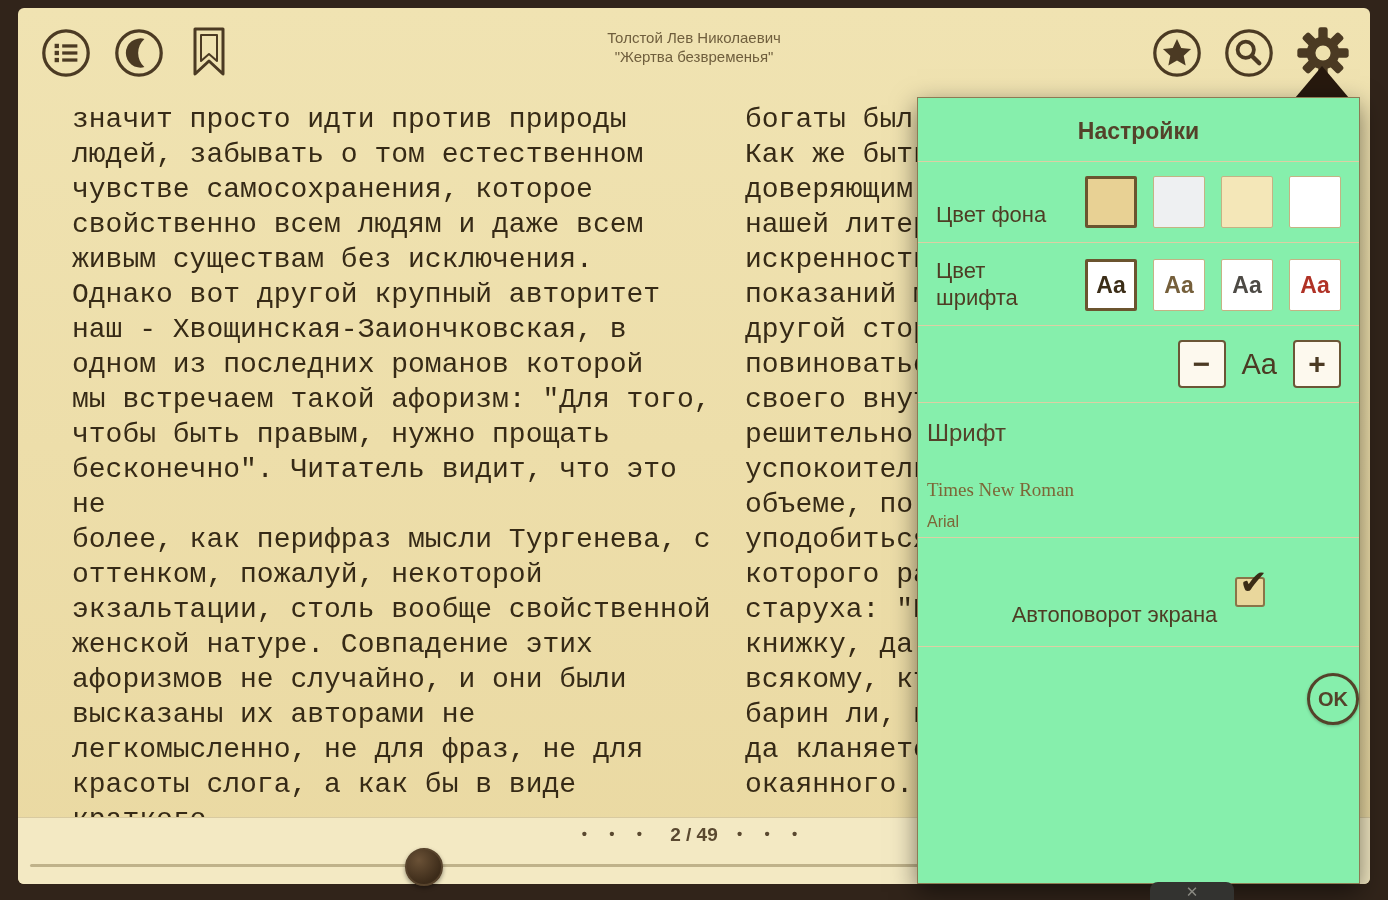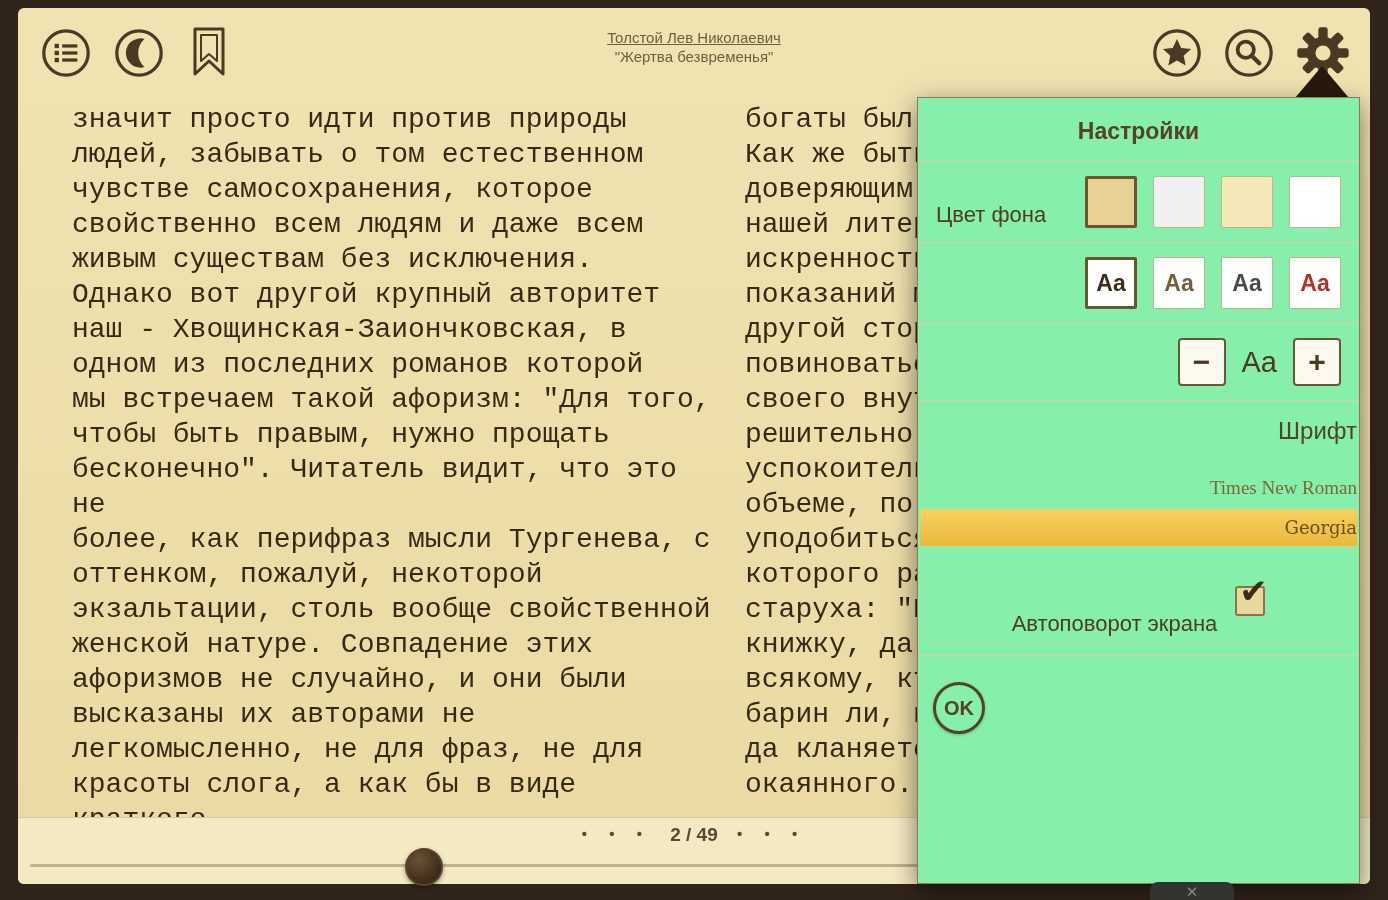--- a/index.html
+++ b/index.html
@@ -10,21 +10,21 @@
   }
   .page{
     position:absolute;left:18px;top:8px;width:1352px;height:876px;
     background:linear-gradient(#f0e3b2,#ead9a2);
     border-radius:6px;
   }
   
   .icon-btn{position:absolute;width:52px;height:52px;padding:0;border:none;background:transparent;color:#4b3a23;cursor:pointer;}
   .icon-btn svg{width:100%;height:100%;display:block;}
   .title-wrap{position:absolute;left:0;right:0;top:20px;text-align:center;color:#6f5e3d;pointer-events:none;}
-  .title-wrap .t1{font-size:15px;line-height:19px;text-decoration:underline;}
+  .title-wrap .t1{font-size:15px;line-height:19px;}
   .title-wrap .t2{font-size:15px;line-height:19px;}
   
   .col{
     position:absolute;top:94px;
     font-family:Liberation Mono, monospace;
     font-size:28px;line-height:35px;color:#362a16;
     white-space:pre-line;
   }
   .col.left{left:54px;width:640px;}
   .col.right{left:727px;width:625px;}
@@ -75,42 +75,42 @@
     font-size:23px;font-weight:bold;border-radius:2px;
   }
   .swatch.selected{border:3px solid #6b542f;}
   .size-controls{margin-left:auto;display:flex;align-items:center;gap:16px;}
   .sq-btn{
     width:48px;height:48px;background:#fdf9ee;border:2px solid #6b5636;border-radius:4px;
     font-size:30px;font-weight:bold;color:#4b3a23;cursor:pointer;line-height:1;
     display:flex;align-items:center;justify-content:center;padding:0;
   }
   .size-sample{font-size:29px;color:#4b3a23;}
-  .font-section{padding:10px 2px 0;border-bottom:1px solid #ddcfa4;text-align:right;}
+  .font-section{padding:10px 9px 0;border-bottom:1px solid #ddcfa4;text-align:left;}
   .font-section .fs-title{font-size:24px;color:#54422a;padding:6px 0 10px;}
   .font-option{padding:6px 0;cursor:pointer;color:#7d6637;}
   .font-option.f-times{font-family:"Liberation Serif","DejaVu Serif",serif;font-size:19px;margin-top:16px;}
   .font-option.f-arial{font-family:"Liberation Sans","DejaVu Sans",sans-serif;font-size:16px;}
   .font-option.f-georgia{
     font-family:"DejaVu Serif",serif;font-size:18px;color:#6b4f1c;
     background:linear-gradient(#f6d060,#e9b93b);padding:8px 0;margin-top:4px;
   }
   .auto-row{
     display:flex;align-items:center;justify-content:center;gap:18px;
     padding:18px 10px;border-bottom:1px solid #ddcfa4;
   }
   .auto-row .alabel{font-size:22px;margin-top:46px;}
   .checkbox{
     position:relative;width:30px;height:30px;background:#e9d79c;
     border:2px solid #8a7448;border-radius:3px;cursor:pointer;padding:0;
   }
   .checkbox .check{
     position:absolute;left:2px;top:-14px;font-size:34px;color:#3a2c16;line-height:1;
   }
-  .ok-row{display:flex;justify-content:flex-start;padding:26px 15px;}
+  .ok-row{display:flex;justify-content:flex-end;padding:26px 0;}
   .ok-btn{
     width:52px;height:52px;border-radius:50%;border:3px solid #54422a;background:transparent;
     color:#54422a;font-size:20px;font-weight:bold;cursor:pointer;
     display:flex;align-items:center;justify-content:center;
     box-shadow:0 1px 3px rgba(0,0,0,.25);
   }
   
   .corner-partial{
     position:absolute;left:1150px;top:882px;width:84px;height:28px;z-index:20;
     background:#333330;border-radius:8px;color:#8a8a82;font-size:15px;
@@ -244,20 +244,21 @@
       <div class="plabel">Цвет фона</div>
       <div class="swatches">
         <button class="swatch selected" style="background: rgb(232, 209, 148);"></button>
         <button class="swatch" style="background: rgb(238, 240, 242);"></button>
         <button class="swatch" style="background: rgb(244, 231, 184);"></button>
         <button class="swatch" style="background: rgb(255, 255, 255);"></button>
       </div>
     </div>
 
     <div class="prow">
+      <div class="plabel">Цвет шрифта</div>
       <div class="swatches">
         <button class="swatch selected" style="color: rgb(59, 45, 23);">Aa</button>
         <button class="swatch" style="color: rgb(117, 95, 59);">Aa</button>
         <button class="swatch" style="color: rgb(77, 74, 69);">Aa</button>
         <button class="swatch" style="color: rgb(176, 50, 38);">Aa</button>
       </div>
     </div>
 
     <div class="prow">
       <div class="size-controls">
@@ -267,21 +268,21 @@
         <span class="size-sample">Aa</span>
         <button class="sq-btn">
             <span>+</span>
           </button>
       </div>
     </div>
 
     <div class="font-section">
       <div class="fs-title">Шрифт</div>
       <div class="font-option f-times">Times New Roman</div>
-      <div class="font-option f-georgia">Georgia</div>
+      <div class="font-option f-arial">Arial</div>
     </div>
 
     <div class="auto-row">
       <span class="alabel">Автоповорот экрана</span>
       <button class="checkbox">
         <span class="check">✔</span>
       </button>
     </div>
 
     <div class="ok-row">

